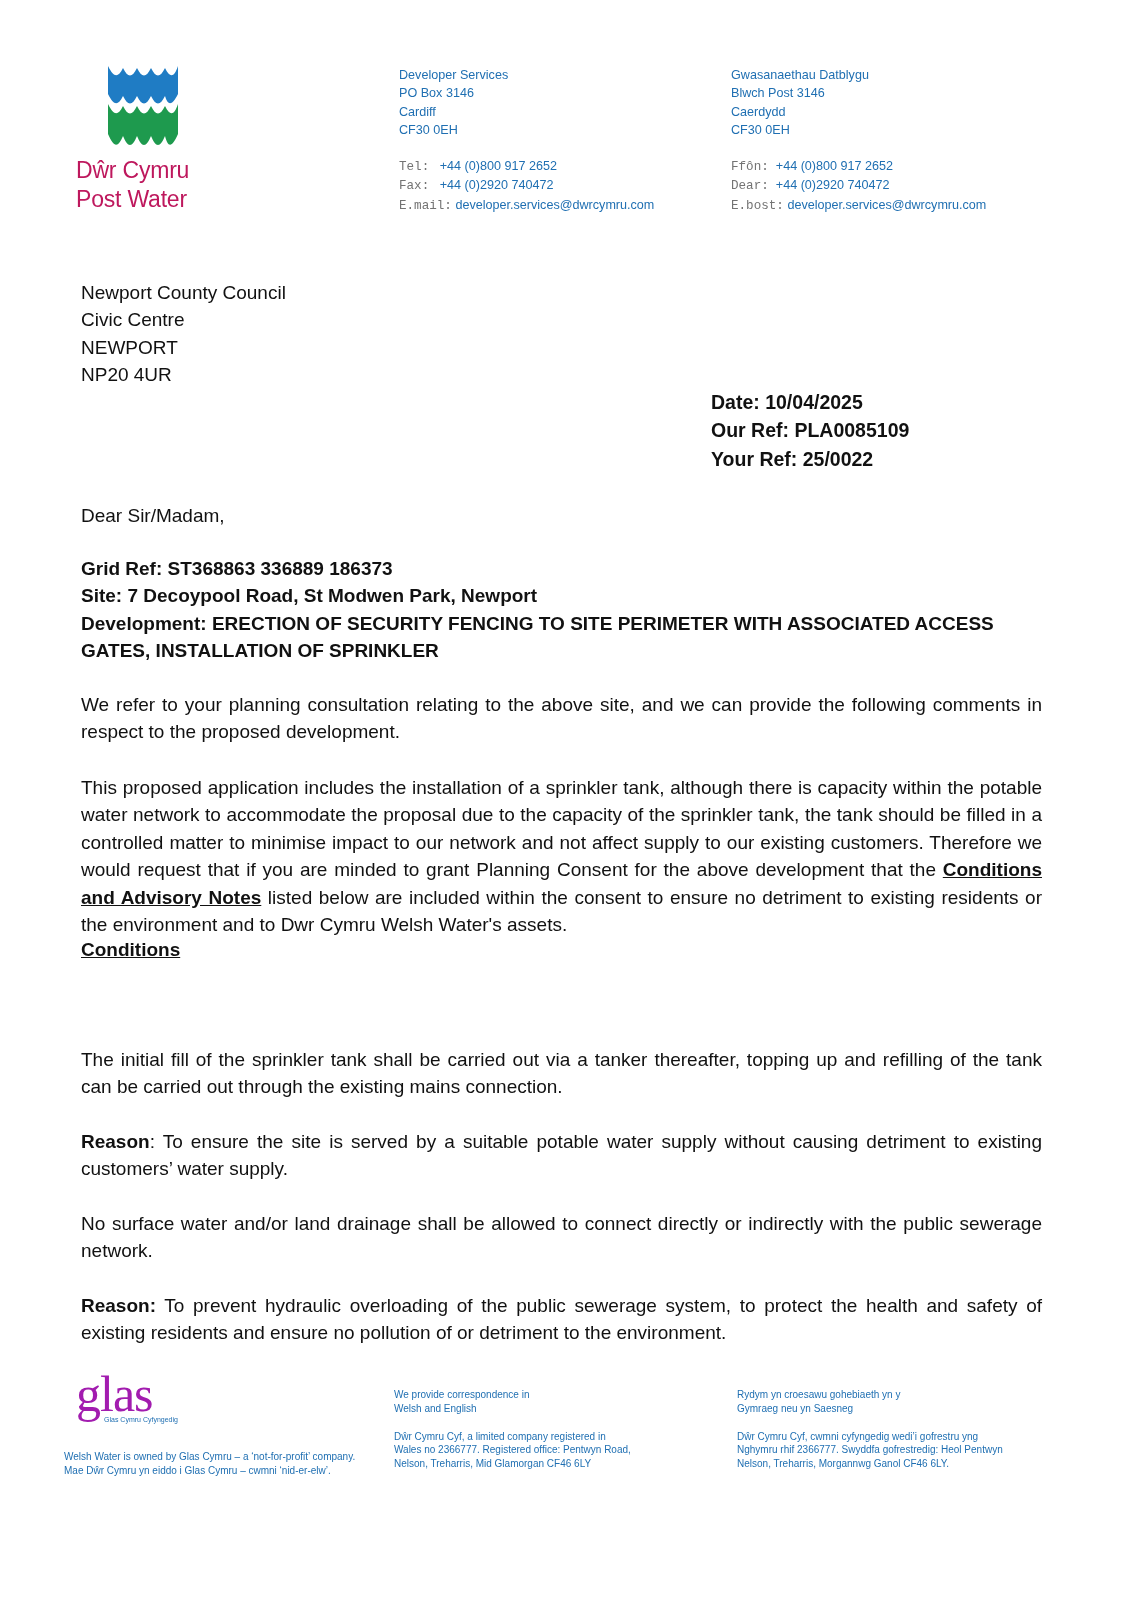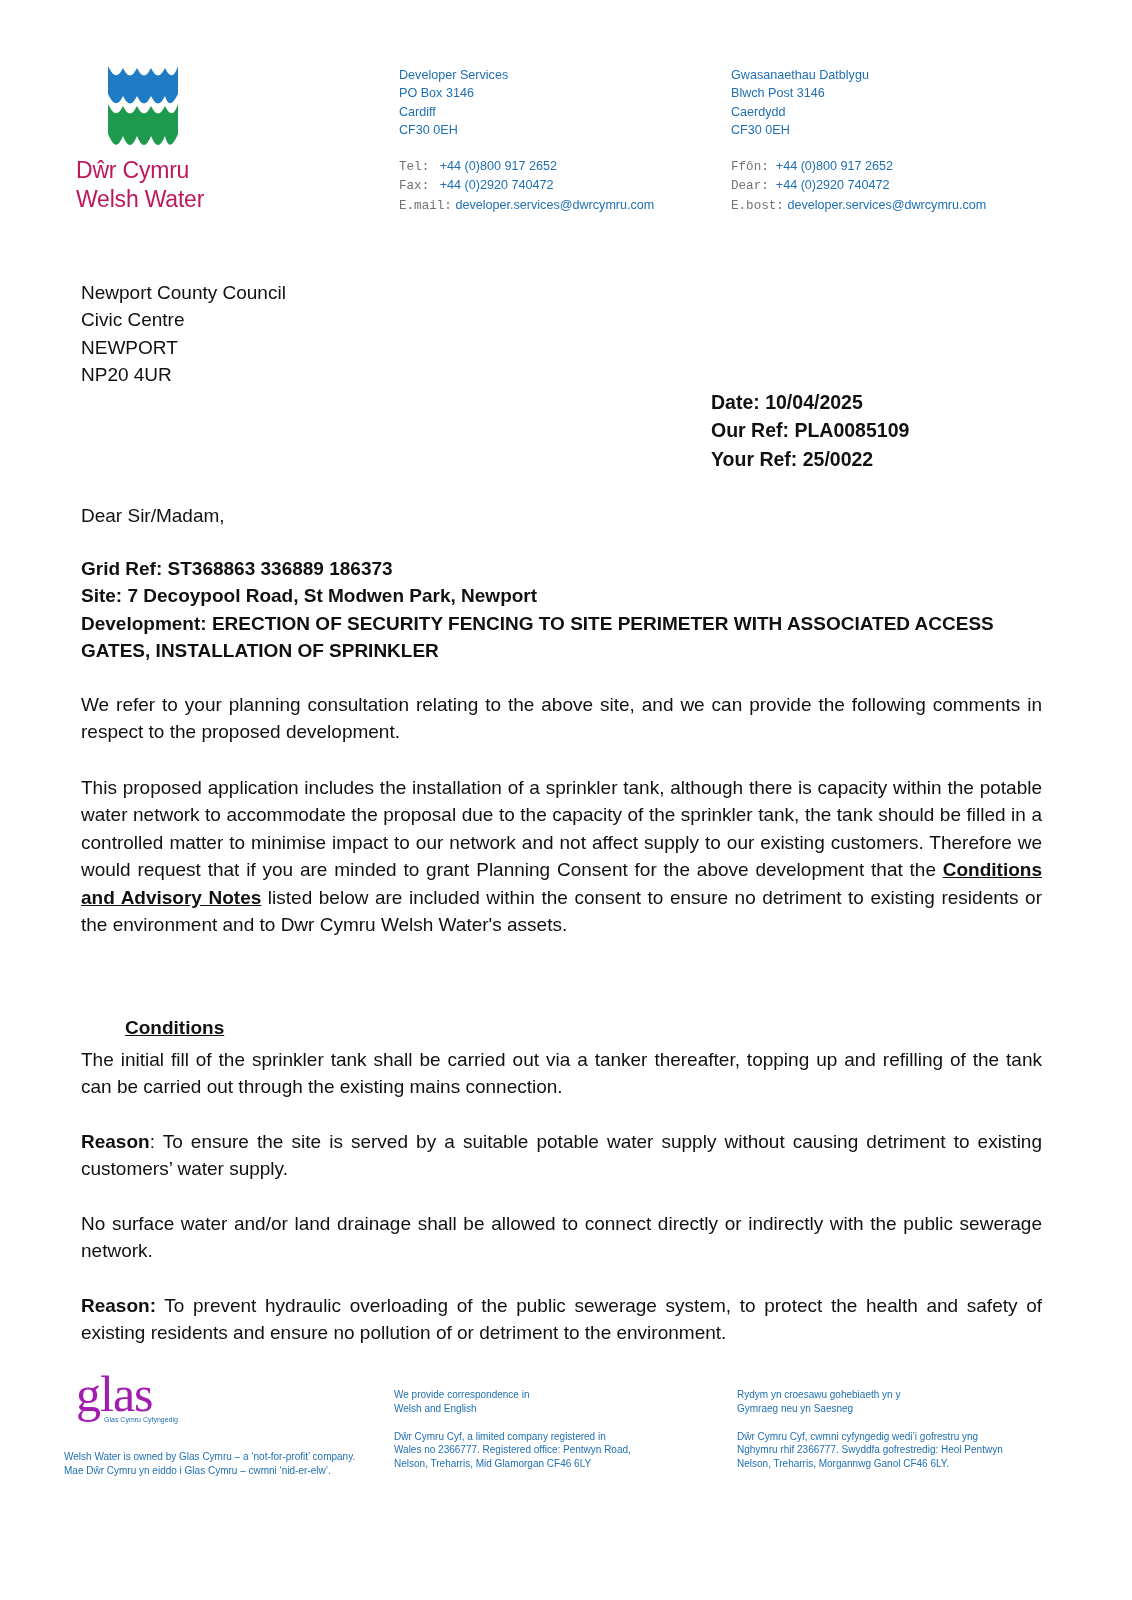--- a/index.html
+++ b/index.html
@@ -18,21 +18,21 @@
   .addr2 { left: 731px; top: 66px; }
   .recipient { left: 81px; top: 279px; font-size: 19px; line-height: 27.3px; }
   .refs { left: 711px; top: 388px; font-size: 19.5px; line-height: 28.4px; font-weight: bold; }
   .body-text { left: 81px; width: 961px; font-size: 19px; line-height: 27.4px; text-align: justify; }
   .bold { font-weight: bold; }
   .ul { text-decoration: underline; }
   .greeting { top: 502px; }
   .site-block { top: 555px; font-weight: bold; text-align: left; }
   .p1 { top: 691px; }
   .p2 { top: 774px; }
-  .cond-heading { top: 1014px; font-weight: bold; text-decoration: underline; margin-left: 44px; }
+  .cond-heading { top: 936px; font-weight: bold; text-decoration: underline; }
   .p3 { top: 1046px; }
   .p4 { top: 1128px; }
   .p5 { top: 1210px; }
   .p6 { top: 1292px; }
   .glas { left: 76px; top: 1374px; }
   .glas .word { font-family: "Liberation Serif", "DejaVu Serif", serif; color: #a21caf; font-size: 50px; line-height: 40px; letter-spacing: -1px; }
   .glas .sub { color: #1f6fb2; font-size: 7px; margin-left: 28px; margin-top: 2px; }
   .foot { font-size: 10px; line-height: 13.8px; color: #1f6fb2; white-space: nowrap; }
   .foot .gap { height: 14px; }
   .foot1 { left: 64px; top: 1450px; }
@@ -41,21 +41,21 @@
 </style>
 </head>
 <body>
 
 <div class="abs logo">
   <svg width="76" height="86" viewBox="0 0 76 86">
     <path d="M4 2 C10 14 14 14 19 4 C24 14 28 14 33 4 C38 14 42 14 47 4 C52 14 56 14 61 4 C66 14 70 14 74 2 L74 30 C68 42 64 42 61 32 C56 42 52 42 47 32 C42 42 38 42 33 32 C28 42 24 42 19 32 C14 42 10 42 4 30 Z" fill="#1f7cc4"></path>
     <path d="M4 40 C10 52 14 52 19 42 C24 52 28 52 33 42 C38 52 42 52 47 42 C52 52 56 52 61 42 C66 52 70 52 74 40 L74 70 C68 84 64 84 61 72 C56 84 52 84 47 72 C42 84 38 84 33 72 C28 84 24 84 19 72 C14 84 10 84 4 70 Z" fill="#1e9a4e"></path>
   </svg>
   <div class="brand">Dŵr Cymru</div>
-  <div class="brand" style="margin-top:0">Welsh Water</div>
+  <div class="brand" style="margin-top:0">Post Water</div>
 </div>
 
 <div class="abs addr addr1">
   <div>Developer Services</div>
   <div>PO Box 3146</div>
   <div>Cardiff</div>
   <div>CF30 0EH</div>
   <div class="gap"></div>
   <div><span class="lbl">Tel:</span>&nbsp;&nbsp; <span>+44 (0)800 917 2652</span></div>
   <div><span class="lbl">Fax:</span>&nbsp;&nbsp; <span>+44 (0)2920 740472</span></div>

